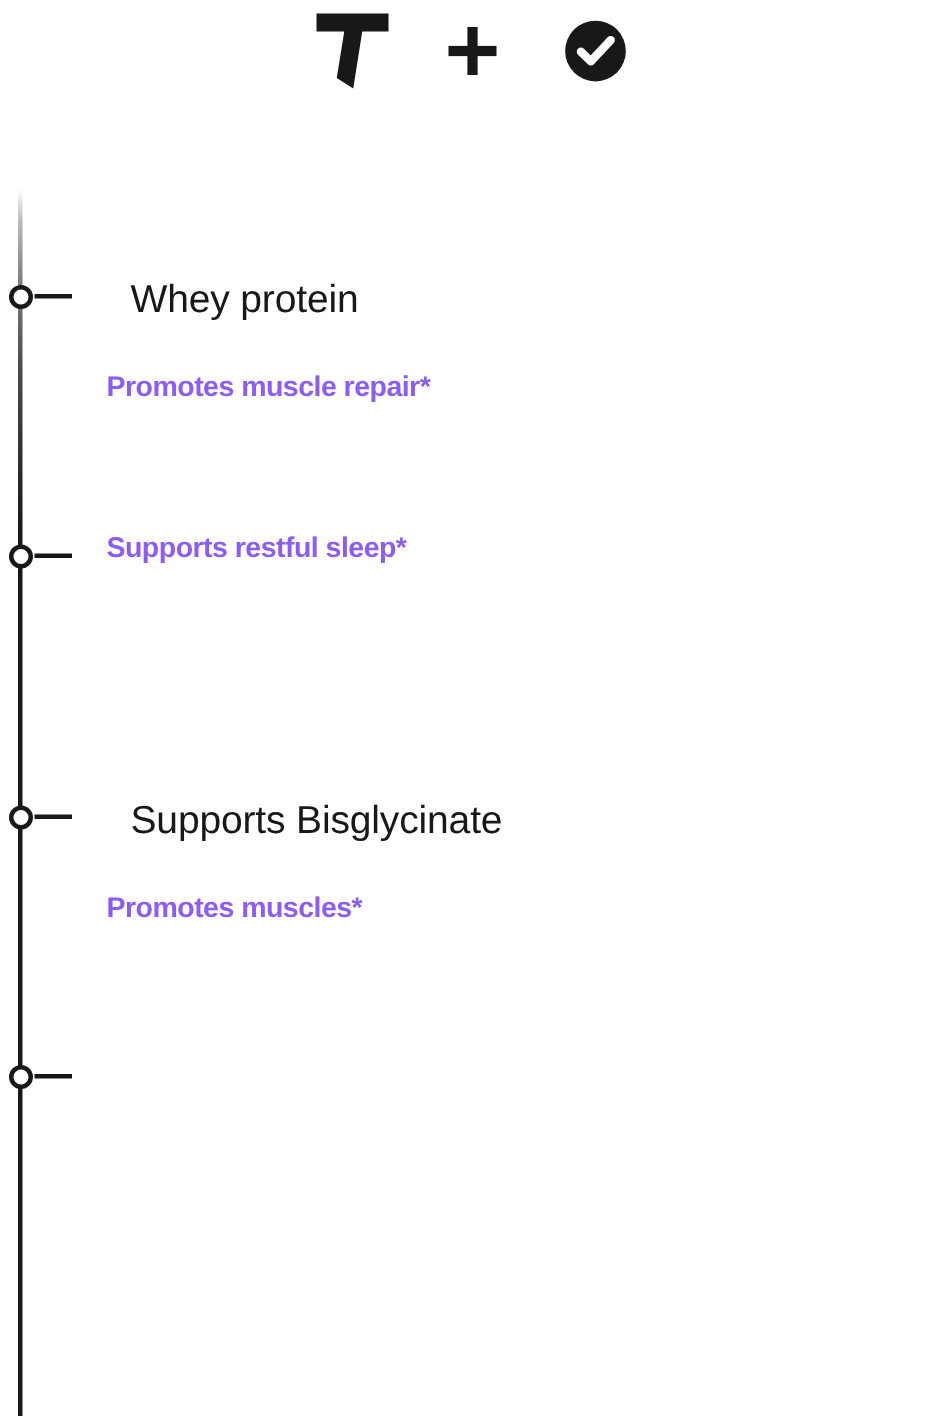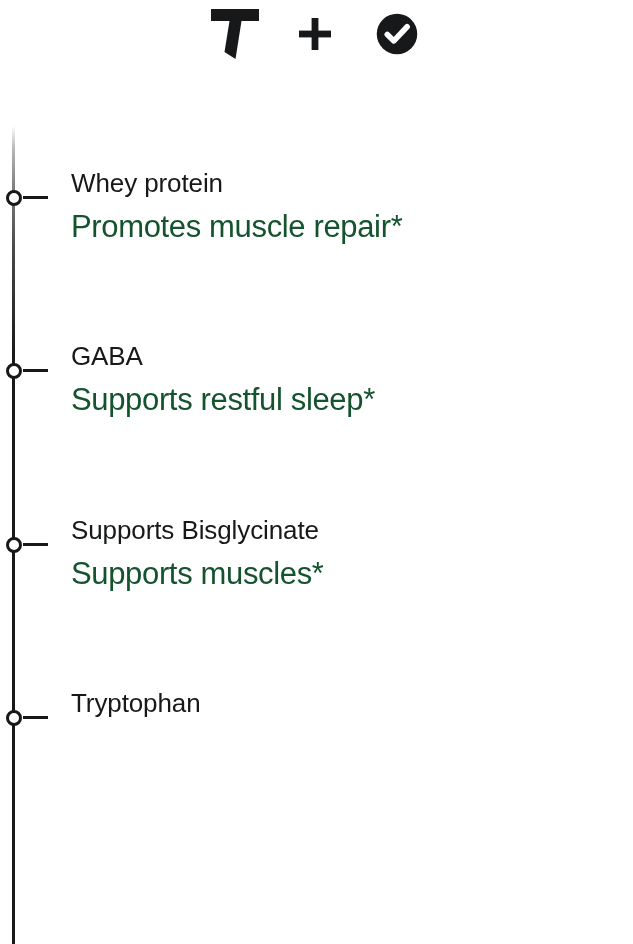--- a/index.html
+++ b/index.html
@@ -100,29 +100,29 @@
     left: 71px;
     top: -21px;
     width: 562px;
   }
   .entry-title {
     font-size: 26px;
     font-weight: 400;
     line-height: 34px;
     letter-spacing: -0.1px;
     color: #17181a;
-    margin: 0;
+    margin: 16px;
     white-space: nowrap;
   }
   .entry-desc {
-    font-size: 31px;
-    font-weight: 400;
+    font-size: 19px;
+    font-weight: 700;
     line-height: 41px;
     letter-spacing: -0.35px;
-    color: #14532d;
+    color: #8b5cf6;
     margin: 0;
     padding-top: 6px;
   }
 </style>
 </head>
 <body>
 
 <div class="brand-row">
 
   <span class="brand-logo">
@@ -162,39 +162,37 @@
       <p class="entry-desc">Promotes muscle repair*</p>
     </div>
   </div>
 
   <div class="entry" style="top:360px">
     <div class="entry-marker">
       <span class="marker-dot"></span>
       <span class="marker-stem"></span>
     </div>
     <div class="entry-body">
-      <p class="entry-title">GABA</p>
       <p class="entry-desc">Supports restful sleep*</p>
     </div>
   </div>
 
   <div class="entry" style="top:534px">
     <div class="entry-marker">
       <span class="marker-dot"></span>
       <span class="marker-stem"></span>
     </div>
     <div class="entry-body">
       <p class="entry-title">Supports Bisglycinate</p>
-      <p class="entry-desc">Supports muscles*</p>
+      <p class="entry-desc">Promotes muscles*</p>
     </div>
   </div>
 
   <div class="entry" style="top:707px">
     <div class="entry-marker">
       <span class="marker-dot"></span>
       <span class="marker-stem"></span>
     </div>
     <div class="entry-body">
-      <p class="entry-title">Tryptophan</p>
     </div>
   </div>
 
 </div>
 
 </body></html>

